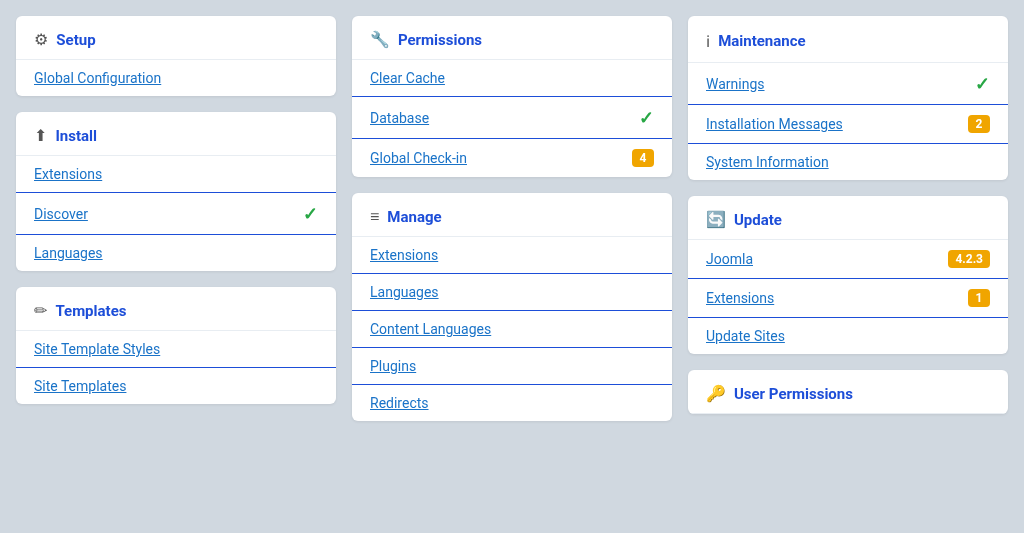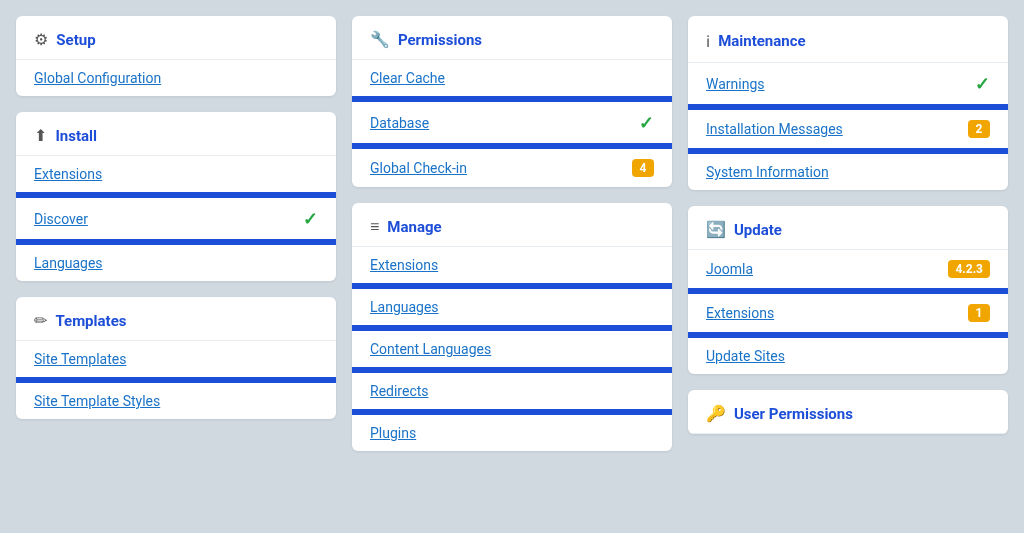--- a/index.html
+++ b/index.html
@@ -35,21 +35,21 @@
     .card-header-title {
       font-size: 15px;
       font-weight: 700;
       color: #1d4ed8;
     }
     .card-item {
       padding: 10px 18px;
       display: flex;
       align-items: center;
       justify-content: space-between;
-      border-bottom: 6px solid #1d4ed8;
+      border-bottom: 1px solid #1d4ed8;
     }
     .card-item:last-child {
       border-bottom: none;
     }
     .card-link {
       color: #1a73c8;
       text-decoration: underline;
       font-size: 14px;
       cursor: pointer;
     }
@@ -99,24 +99,24 @@
         <div class="card-item">
           <a class="card-link">Languages</a>
         </div>
       </div>
       <div class="card">
         <div class="card-header">
           <span class="card-header-icon">✏</span>
           <span class="card-header-title">Templates</span>
         </div>
         <div class="card-item">
+          <a class="card-link">Site Template Styles</a>
+        </div>
+        <div class="card-item">
           <a class="card-link">Site Templates</a>
-        </div>
-        <div class="card-item">
-          <a class="card-link">Site Template Styles</a>
         </div>
       </div>
     </div>
     <div class="col">
       <div class="card">
         <div class="card-header">
           <span class="card-header-icon">🔧</span>
           <span class="card-header-title">Permissions</span>
         </div>
         <div class="card-item">
@@ -139,24 +139,24 @@
         <div class="card-item">
           <a class="card-link">Extensions</a>
         </div>
         <div class="card-item">
           <a class="card-link">Languages</a>
         </div>
         <div class="card-item">
           <a class="card-link">Content Languages</a>
         </div>
         <div class="card-item">
+          <a class="card-link">Plugins</a>
+        </div>
+        <div class="card-item">
           <a class="card-link">Redirects</a>
-        </div>
-        <div class="card-item">
-          <a class="card-link">Plugins</a>
         </div>
       </div>
     </div>
     <div class="col">
       <div class="card">
         <div class="card-header">
           <span class="card-header-icon">ℹ</span>
           <span class="card-header-title">Maintenance</span>
         </div>
         <div class="card-item">

